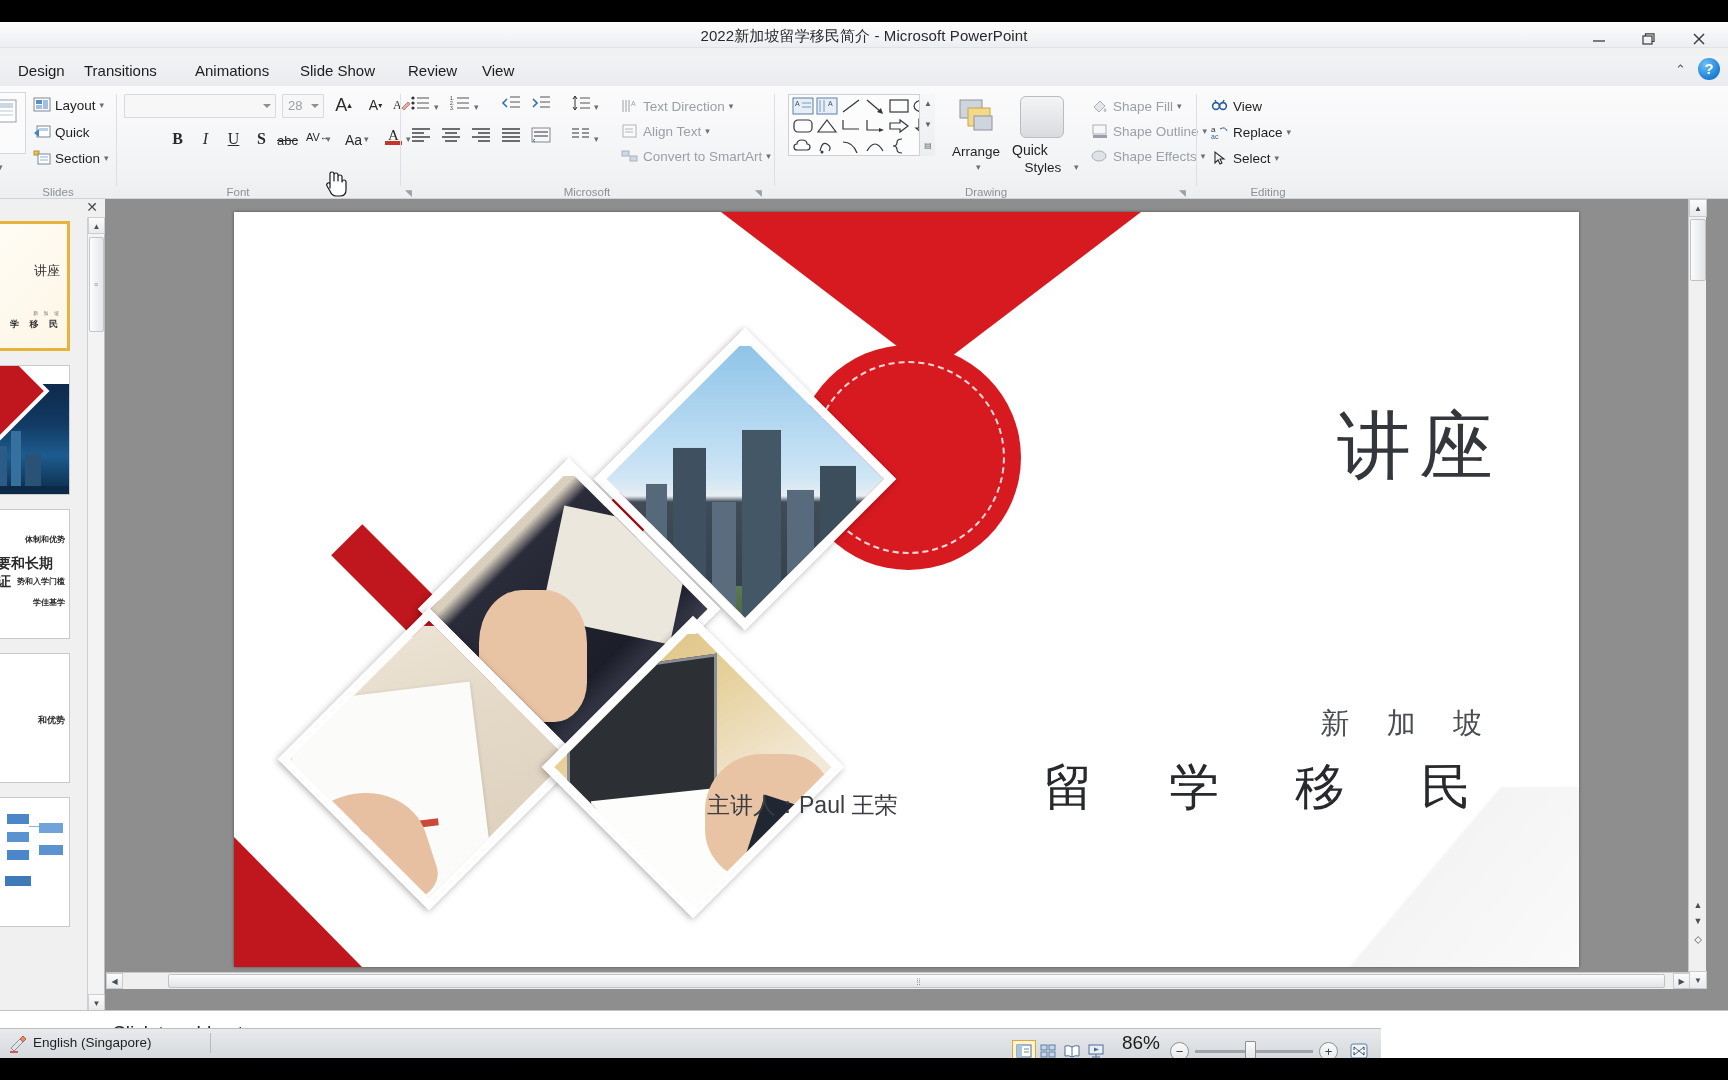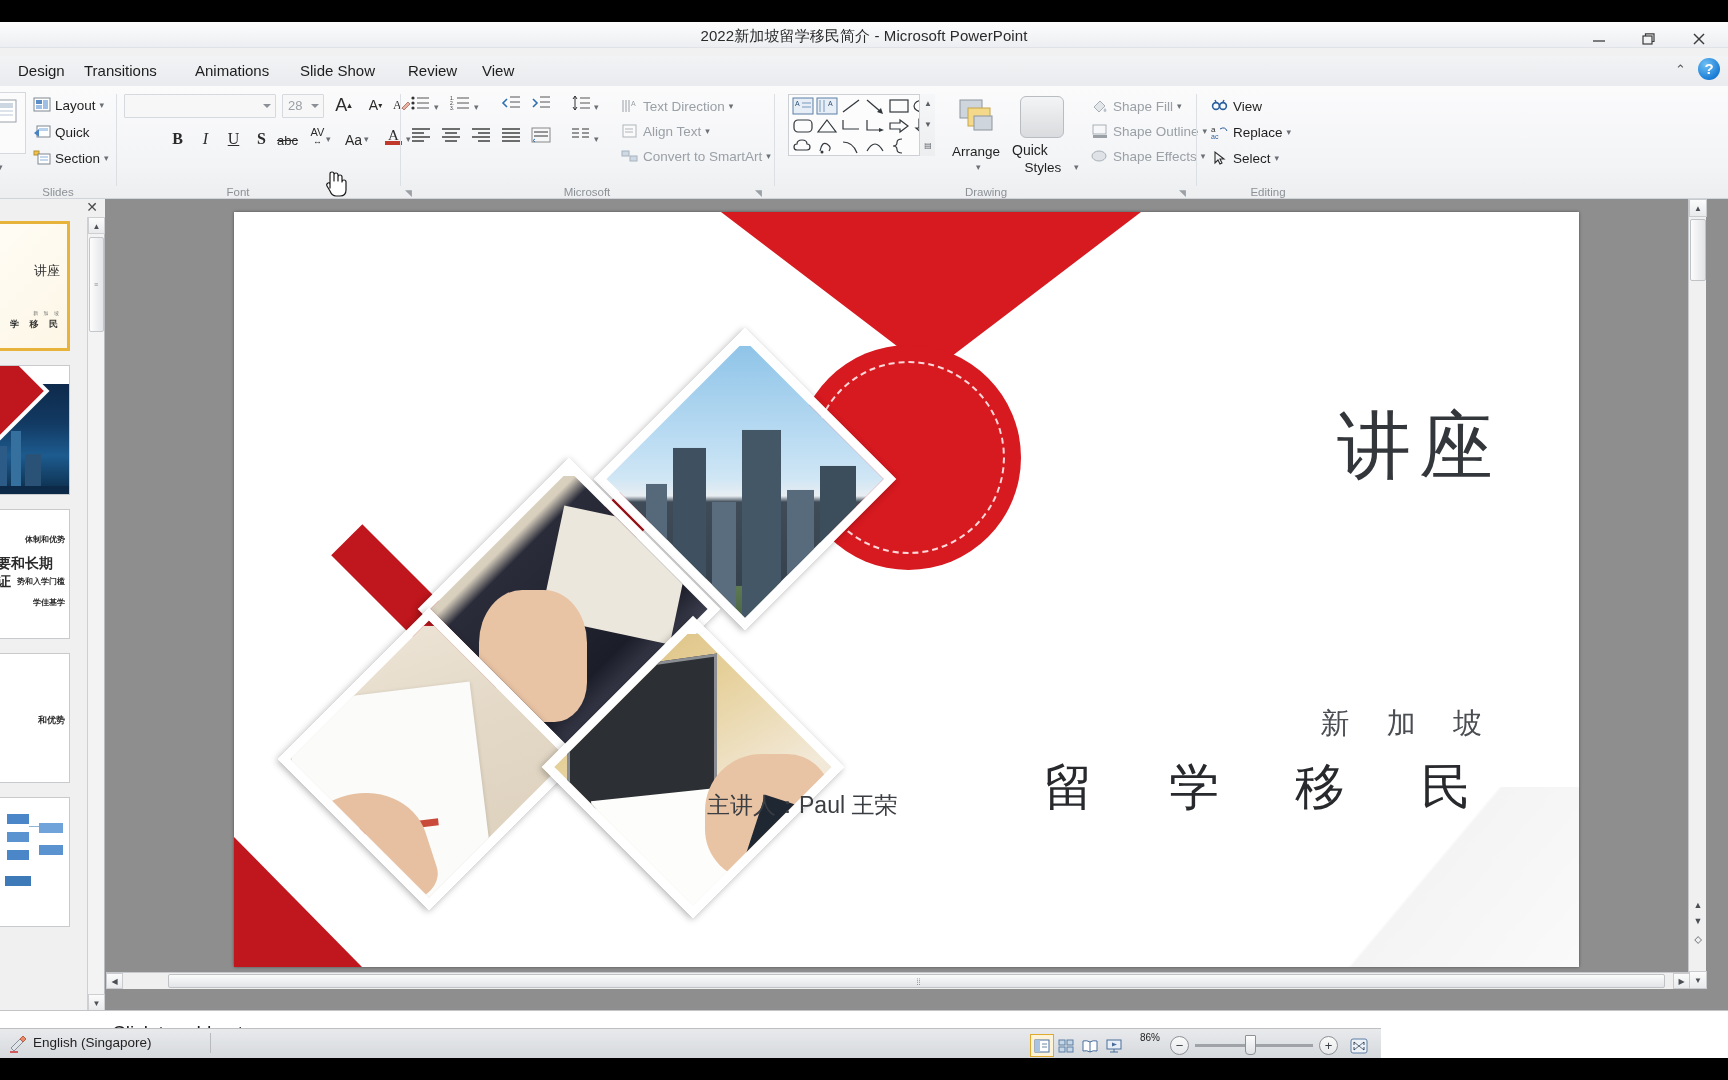--- a/index.html
+++ b/index.html
@@ -294,21 +294,21 @@
     position:absolute; left:0; bottom:0; width:1381px; height:30px;
     background:linear-gradient(to bottom,#e8eaec,#d6d9dd);
     border-top:1px solid #bdbfc3;
   }
   .st-lang { position:absolute; left:33px; top:6px; font-size:13.5px; color:#232323; }
   .st-sep { position:absolute; top:4px; width:1px; height:20px; background:#b8babe; }
   .st-err { position:absolute; left:8px; top:5px; width:20px; height:20px; }
   .st-right { position:absolute; right:10px; top:3px; display:flex; align-items:center; gap:0; }
   .viewbtn { width:24px; height:23px; display:flex; align-items:center; justify-content:center; }
   .viewbtn.active { border:1px solid #e0a92f; background:#fdf3d9; }
-  .zoompct { font-size:10px; color:#1c1c1c; margin:0 10px 16px 14px; }
+  .zoompct { font-size:19px; color:#1c1c1c; margin:0 10px 16px 14px; }
   .zoomminus,.zoomplus {
     width:19px;height:19px;border-radius:50%;border:1px solid #8d9196;
     display:flex;align-items:center;justify-content:center;font-size:13px;color:#3b3e42;
     background:linear-gradient(to bottom,#fafafa,#e6e8ea);
   }
   .zoomtrack { width:118px; height:3px; background:#9fa2a6; margin:0 6px; position:relative; }
   .zoomhandle {
     position:absolute; left:50px; top:-9px; width:11px; height:20px;
     background:linear-gradient(to bottom,#fcfcfc,#dfe1e4); border:1px solid #8d9196; border-radius:1px 1px 4px 4px;
   }
@@ -449,21 +449,21 @@
       </div>
       <div class="fmt-btn" style="left:102px;top:40px;text-decoration:underline;font-family:'Liberation Serif',serif">
         <span>U</span>
       </div>
       <div class="fmt-btn" style="left:130px;top:40px;font-weight:bold;font-family:'Liberation Serif',serif">
         <span>S</span>
       </div>
       <div class="fmt-btn small" style="left:156px;top:41px;text-decoration:line-through">
         <span>abc</span>
       </div>
-      <div class="fmt-btn small" style="left:186px;top:38px;flex-direction:column;line-height:9px">
+      <div class="fmt-btn small" style="left:186px;top:38px;flex-direction:row;line-height:9px">
         <span style="font-size:11px">AV</span>
         <span style="font-size:9px">↔</span>
       </div>
       <div class="caret" style="position:absolute;left:208px;top:48px">▾</div>
       <div class="fmt-btn small" style="left:222px;top:41px;font-size:14px">
         <span>Aa</span>
       </div>
       <div class="caret" style="position:absolute;left:246px;top:48px">▾</div>
       <div class="fmt-btn" style="left:262px;top:38px;flex-direction:column;line-height:12px">
         <span style="font-size:15px;font-family:'Liberation Serif',serif">A</span>

